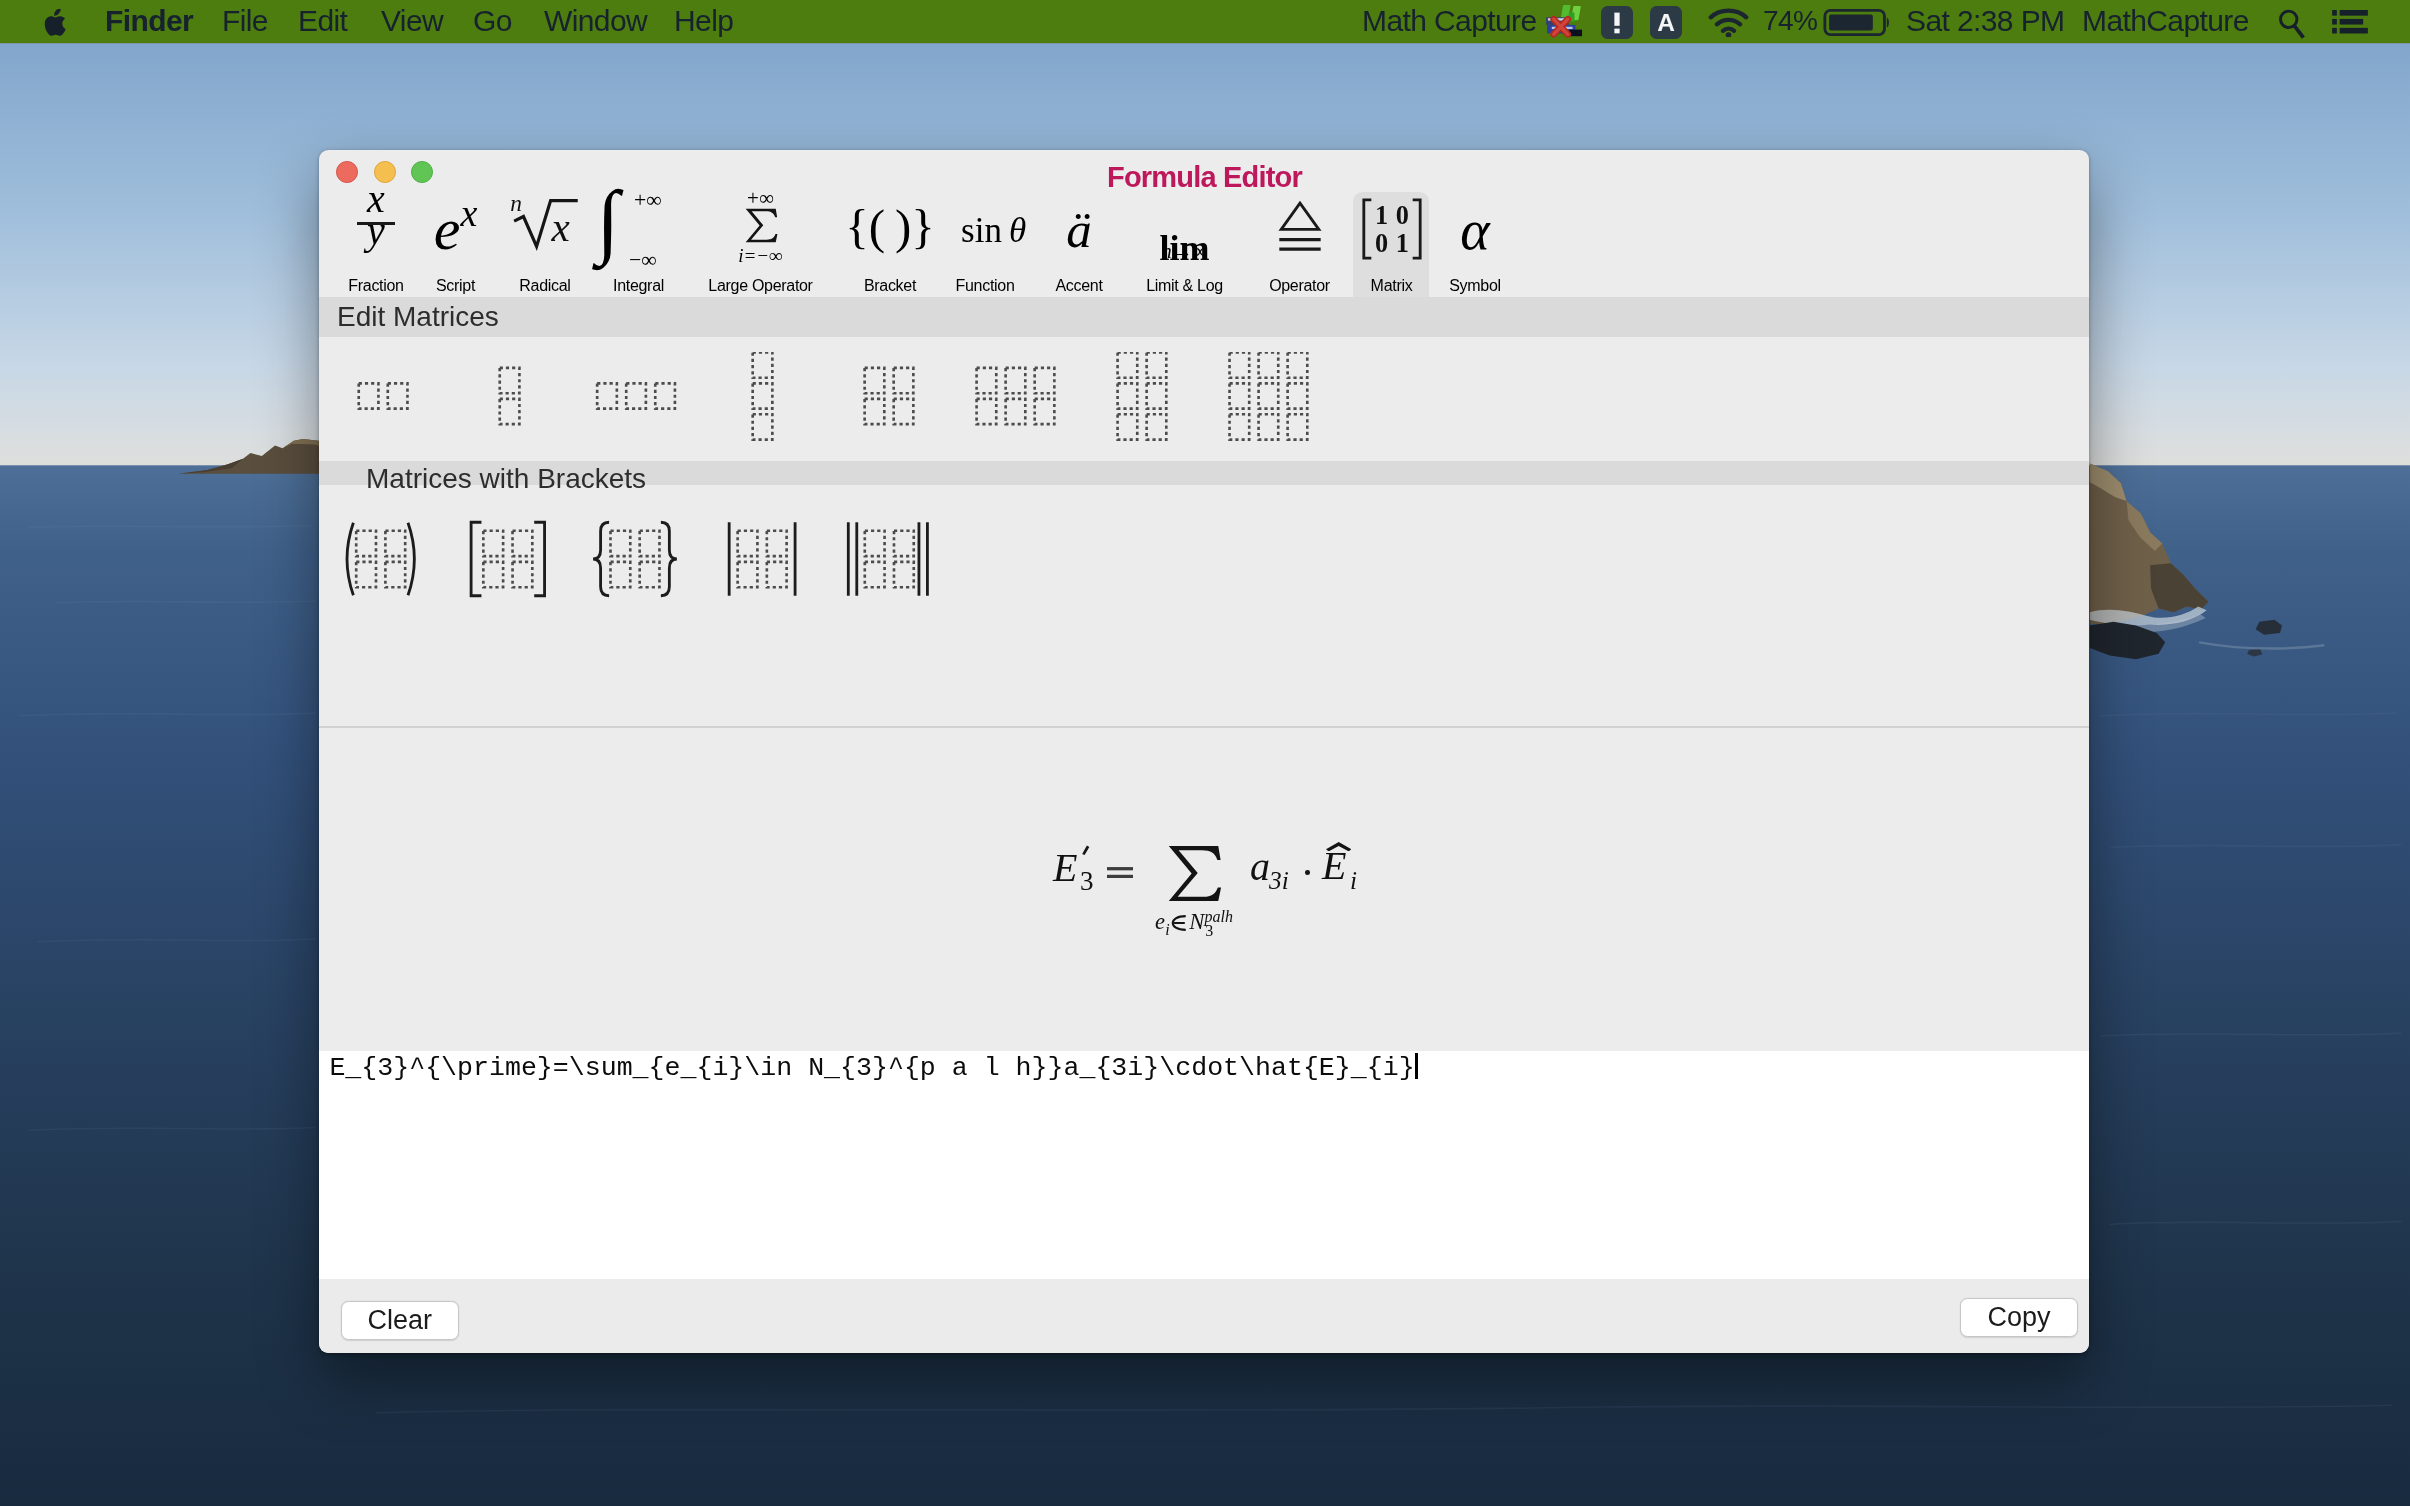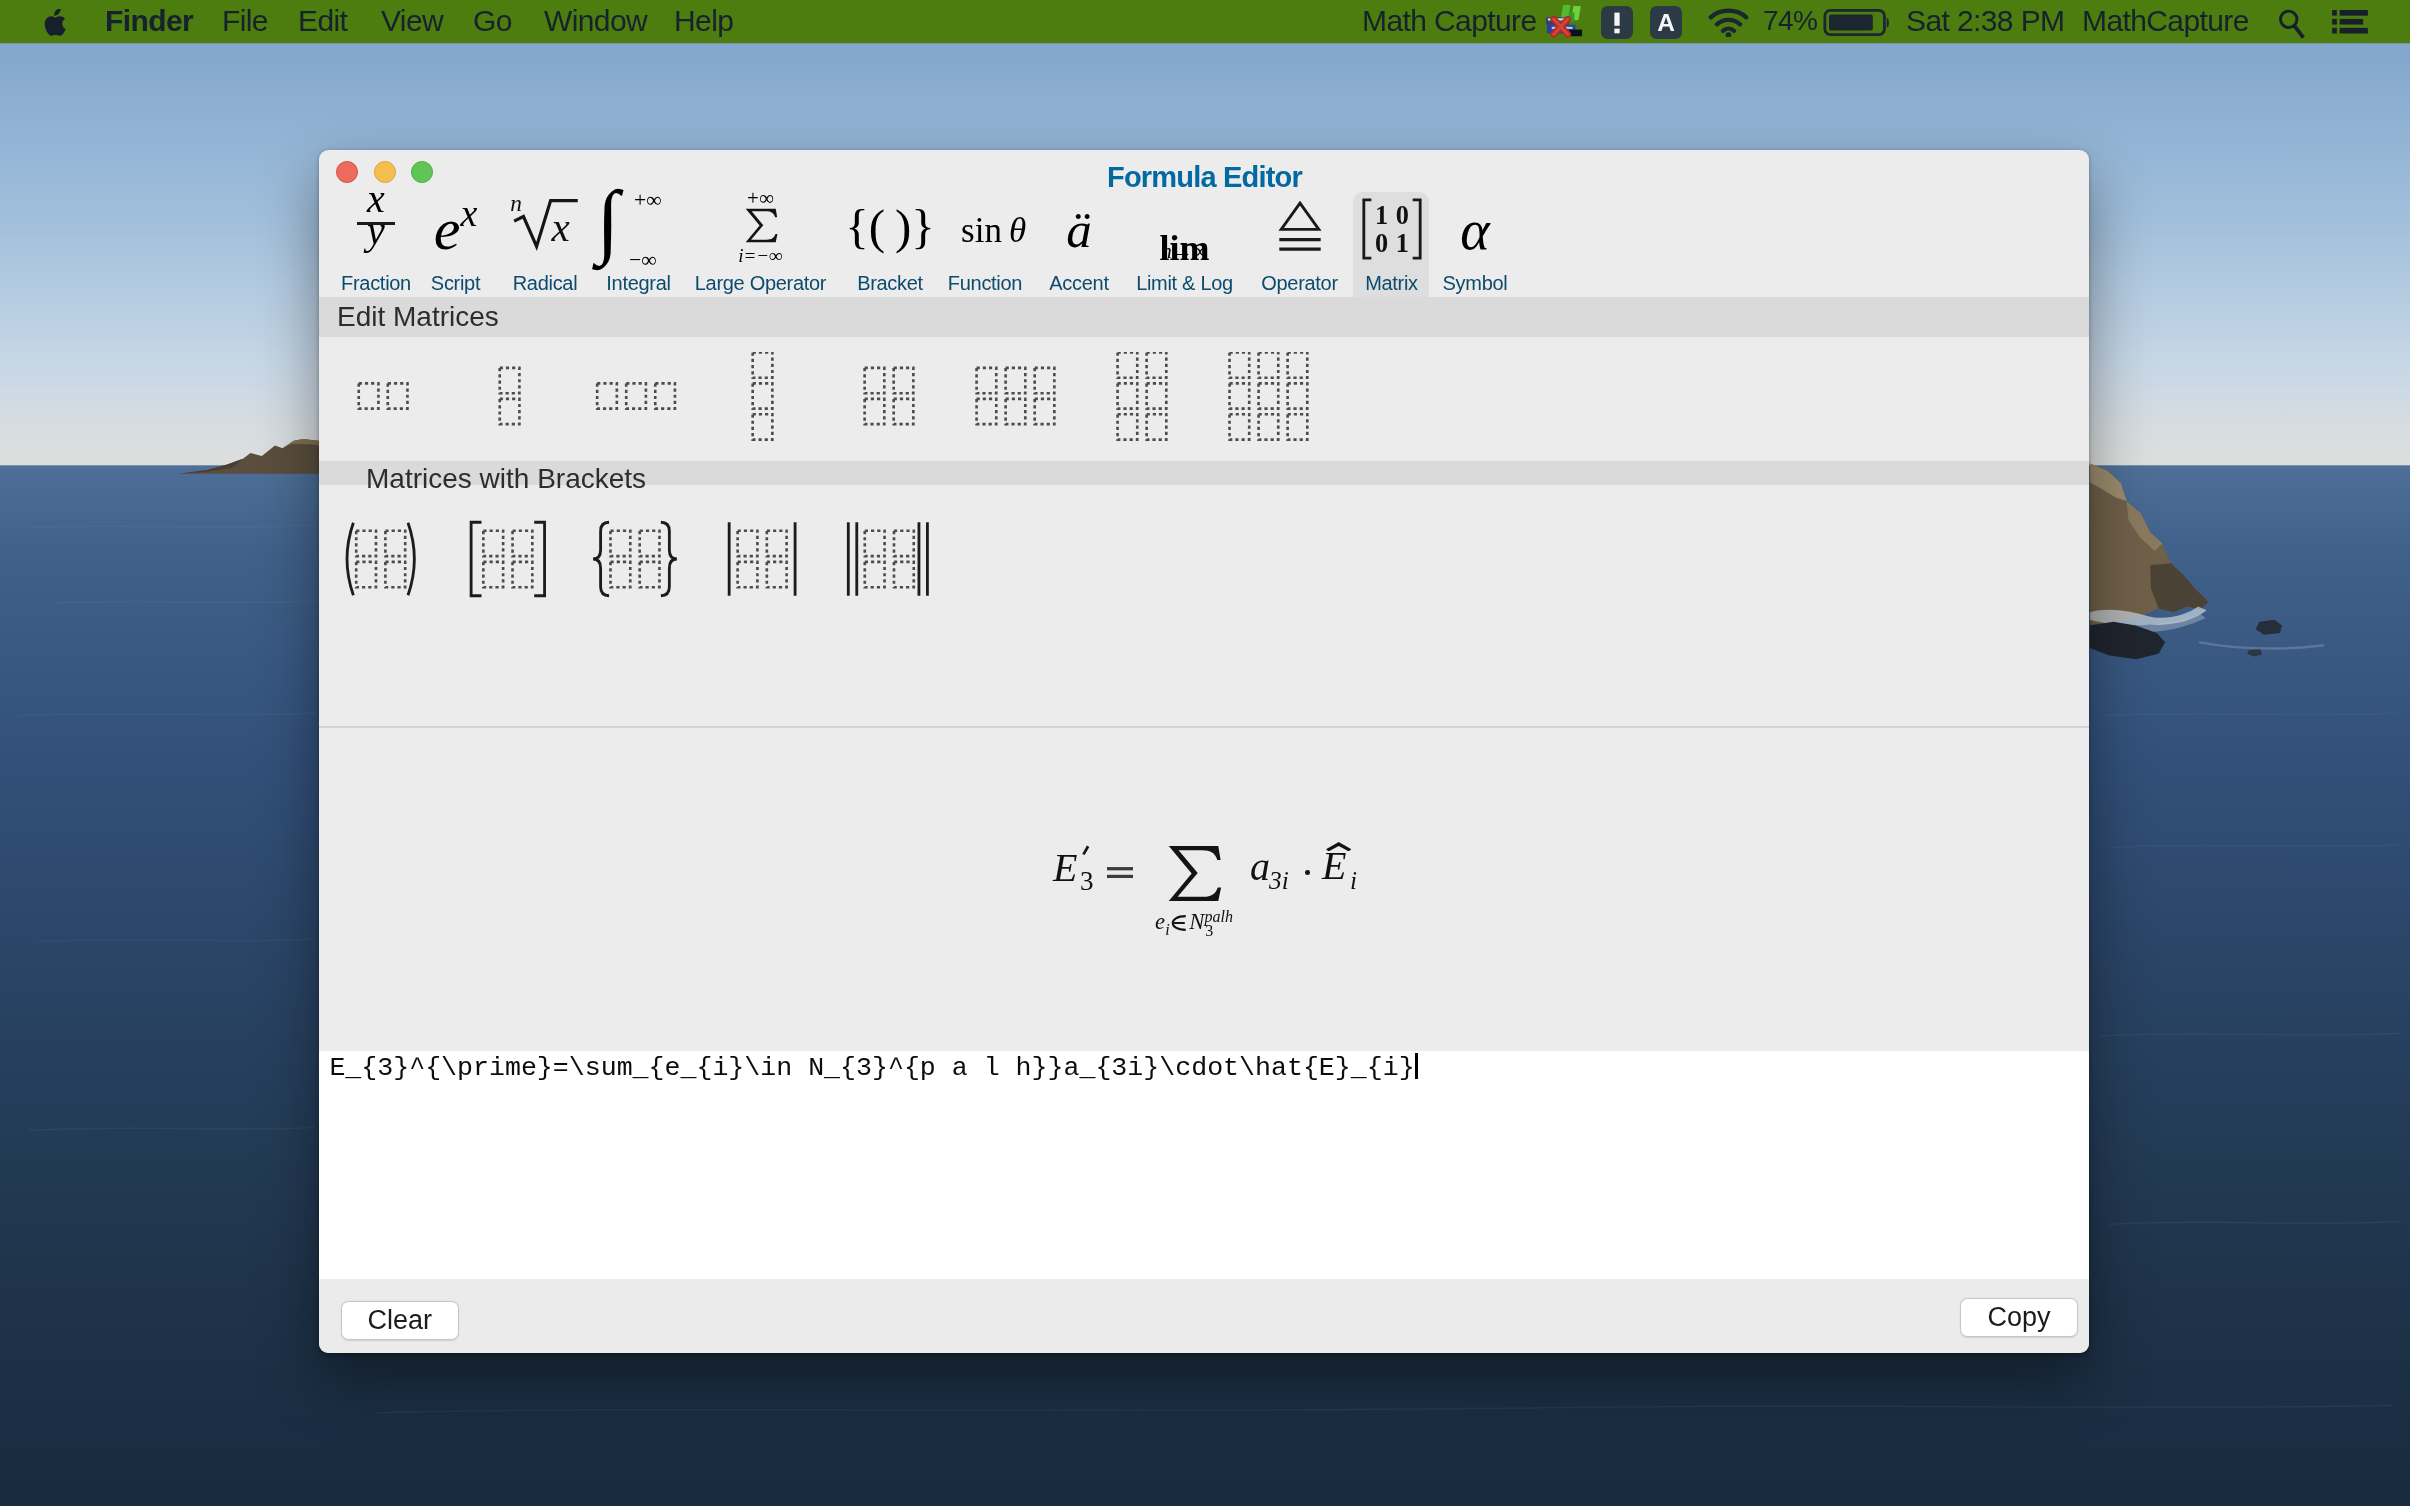--- a/index.html
+++ b/index.html
@@ -2,23 +2,23 @@
 <html style="font-size:15px"><head><meta charset="utf-8">
 <style>
 html,body{margin:0;padding:0;width:2411px;height:1507px;overflow:hidden;background:#2a4462;font-family:"Liberation Sans",sans-serif;}
 .abs{position:absolute;}
 #wall{left:0;top:0;}
 #menubar{left:0;top:0;width:2411px;height:44px;background:#4d7c0f;border-bottom:1.9px solid #7e94ab;box-sizing:border-box;z-index:5;}
 #menubar span{position:absolute;top:0;line-height:42px;font-size:30px;color:#16222e;letter-spacing:-0.6px;white-space:pre;}
 #win{left:319px;top:150px;width:1770px;height:1203px;background:#ececec;border-radius:9.4px;box-shadow:0 26px 61px rgba(0,0,0,0.42),0 1.9px 4.7px rgba(0,0,0,0.3);z-index:10;}
 #win *{position:absolute;box-sizing:border-box;}
 .tl{width:21.7px;height:21.7px;border-radius:50%;top:11.3px;}
-#title{left:697px;top:11.3px;width:377px;text-align:center;white-space:nowrap;font-size:29px;font-weight:700;color:#0369a1;letter-spacing:-0.8px;}
+#title{left:697px;top:11.3px;width:377px;text-align:center;white-space:nowrap;font-size:29px;font-weight:700;color:#be185d;letter-spacing:-0.8px;}
 .titem{top:40px;height:107px;}
-.tlabel{left:50%;transform:translateX(-50%);bottom:1.9px;text-align:center;font-size:20px;color:#0c4a6e;letter-spacing:-0.3px;white-space:nowrap;}
+.tlabel{left:50%;transform:translateX(-50%);bottom:1.9px;text-align:center;font-size:16px;color:#000000;letter-spacing:-0.3px;white-space:nowrap;}
 .ser{font-family:"Liberation Serif",serif;}
 .glyphbox{left:0;right:0;top:0;height:77px;}
 #hdr1,#hdr2{left:0;width:1770px;height:40px;background:#dadada;color:#2d2d2d;font-size:28px;line-height:40px;padding-left:18px;}
 #hdr1{top:147px;}
 #hdr2{top:311px;height:24px;line-height:36px;padding-left:47px;}
 #sep{left:0;top:576px;width:1770px;height:1.9px;background:#d2d2d2;}
 #whitearea{left:0;top:901px;width:1770px;height:228px;background:#ffffff;}
 #latex{left:10.4px;top:903px;font-family:"Liberation Mono",monospace;font-size:26.6px;line-height:26.6px;color:#0c0c0c;white-space:pre;}
 #botbar{left:0;top:1129px;width:1770px;height:74px;background:#ebebeb;border-radius:0 0 9.4px 9.4px;}
 .btn{top:21px;width:118px;height:39px;background:#ffffff;border:1.4px solid #c6c6c6;border-radius:7.5px;font-size:27px;color:#1b1b1b;text-align:center;line-height:36px;box-shadow:0 0.9px 1.4px rgba(0,0,0,0.12);}

